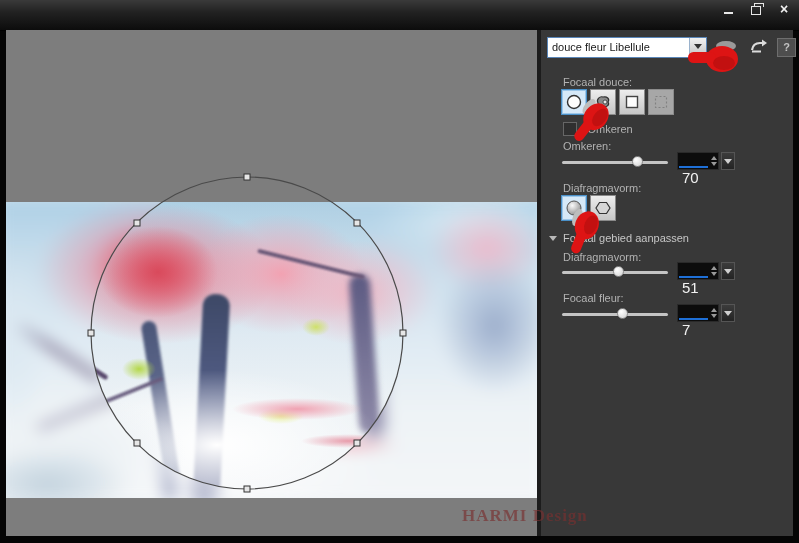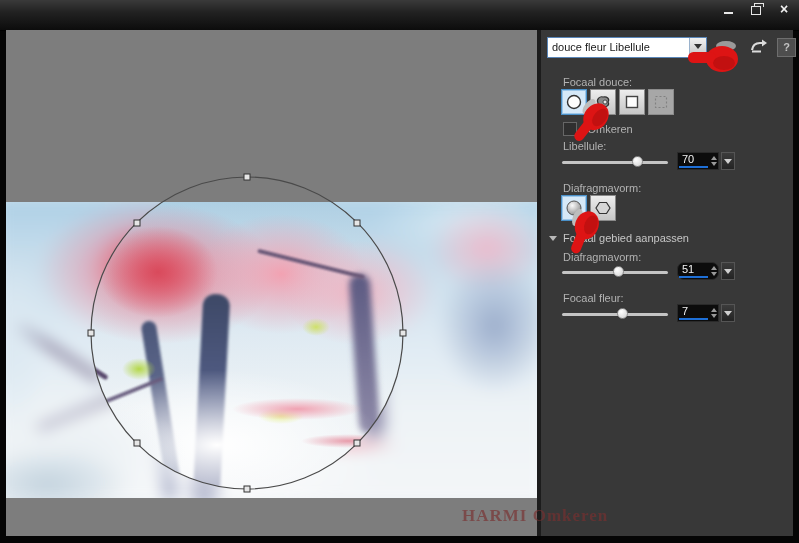--- a/index.html
+++ b/index.html
@@ -71,21 +71,21 @@
   .toolbtn{width:26px;height:26px;background:linear-gradient(180deg,#ededed,#c6c6c6);border:1px solid #8a8a8a;
     display:flex;align-items:center;justify-content:center;box-sizing:border-box;}
   .toolbtn.selected{background:#d6e9f8;border:1px solid #4a90c8;box-shadow:inset 0 0 0 1px #9cc6e8;}
   .toolbtn.disabled{background:#cdcdcd;border:1px solid #a8a8a8;opacity:.75;}
   .checkbox{width:12px;height:12px;background:#2f2f2f;border:1px solid #666;display:inline-block;vertical-align:middle;}
   .slider{position:absolute;height:12px;}
   .slider .track{position:absolute;left:0;top:5px;width:106px;height:3px;background:#c4c4c4;border-radius:2px;}
   .slider .thumb{position:absolute;top:0px;width:11px;height:11px;border-radius:50%;
     background:radial-gradient(circle at 35% 30%,#ffffff,#cfcfcf);border:1px solid #8a8a8a;box-sizing:border-box;}
   .spin{position:absolute;width:42px;height:18px;background:#0c0c0c;border:1px solid #2a2a2a;box-sizing:border-box;display:flex;}
-  .spin .val{flex:1;color:#f2f2f2;font-size:11px;padding:0 0 0 4px;position:relative;}
+  .spin .val{flex:1;color:#f2f2f2;font-size:15px;padding:16px 0 0 4px;position:relative;}
   .spin .val:after{content:"";position:absolute;left:1px;right:1px;bottom:1px;height:2px;background:#1e6fd6;}
   .spin .arrows{width:9px;display:flex;flex-direction:column;justify-content:space-around;align-items:center;padding:2px 0;}
   .spin .up{width:0;height:0;border-left:3px solid transparent;border-right:3px solid transparent;border-bottom:4px solid #9a9a9a;}
   .spin .down{width:0;height:0;border-left:3px solid transparent;border-right:3px solid transparent;border-top:4px solid #9a9a9a;}
   .flyout{position:absolute;width:14px;height:18px;background:linear-gradient(180deg,#3c3c3c,#242424);border:1px solid #555;
     box-sizing:border-box;display:flex;align-items:center;justify-content:center;}
   .flyout .tri{width:0;height:0;border-left:4px solid transparent;border-right:4px solid transparent;border-top:5px solid #cfcfcf;}
   .sect{display:flex;align-items:center;gap:6px;cursor:default;}
   .sect .tri{width:0;height:0;border-left:4px solid transparent;border-right:4px solid transparent;border-top:5px solid #b8b8b8;}
   .sect .lbl{color:#c6c6c6;}
@@ -223,21 +223,21 @@
             <rect x="3.5" y="3.5" width="11" height="11" fill="none" stroke="#9a9a9a" stroke-width="1.2" stroke-dasharray="2,2"></rect>
           </svg>
         </div>
       </div>
 
       <div class="row" style="left:22px;top:89px;">
         <span class="checkbox"></span>
         <span class="lbl" style="margin-left:6px;vertical-align:middle;">Omkeren</span>
       </div>
 
-      <div class="row lbl" style="left:22px;top:110px;">Libellule:</div>
+      <div class="row lbl" style="left:22px;top:110px;">Omkeren:</div>
       <div class="slider" style="left:21px;top:126px;width:106px;">
         <div class="track"></div>
         <div class="thumb" style="left:70px;"></div>
       </div>
       <div class="spin" style="left:136px;top:122px;">
         <div class="val">70</div>
         <div class="arrows">
             <div class="up"></div>
             <div class="down"></div>
           </div>
@@ -269,21 +269,21 @@
       <div class="row sect" style="left:8px;top:202px;">
         <div class="tri"></div>
         <span class="lbl">Focaal gebied aanpassen</span>
       </div>
 
       <div class="row lbl" style="left:22px;top:221px;">Diafragmavorm:</div>
       <div class="slider" style="left:21px;top:236px;width:106px;">
         <div class="track"></div>
         <div class="thumb" style="left:51px;"></div>
       </div>
-      <div class="spin" style="left:136px;top:232px;border-radius:7px;">
+      <div class="spin" style="left:136px;top:232px;">
         <div class="val">51</div>
         <div class="arrows">
             <div class="up"></div>
             <div class="down"></div>
           </div>
       </div>
       <div class="flyout" style="left:180px;top:232px;">
           <div class="tri"></div>
         </div>
 
@@ -299,21 +299,21 @@
             <div class="down"></div>
           </div>
       </div>
       <div class="flyout" style="left:180px;top:274px;">
           <div class="tri"></div>
         </div>
 
     </div>
   </div>
 
-  <div class="watermark">HARMI Omkeren</div>
+  <div class="watermark">HARMI Design</div>
 
   <svg class="annot" style="left:686px;top:36px;" width="58" height="40" viewBox="0 0 58 40">
     <ellipse cx="40" cy="10" rx="10" ry="5" fill="#9a9a9a"></ellipse>
     <ellipse cx="36" cy="23" rx="16" ry="13" fill="#dd1414"></ellipse>
     <rect x="2" y="16" width="28" height="11" rx="5.5" fill="#dd1414"></rect>
     <ellipse cx="38" cy="27" rx="11" ry="7" fill="#b00d0d" opacity="0.6"></ellipse>
   </svg>
   <svg class="annot" style="left:564px;top:100px;transform:rotate(-52deg);" width="52" height="40" viewBox="0 0 58 40">
     <ellipse cx="40" cy="10" rx="10" ry="5" fill="#bdbdbd"></ellipse>
     <ellipse cx="36" cy="23" rx="16" ry="13" fill="#dd1414"></ellipse>

